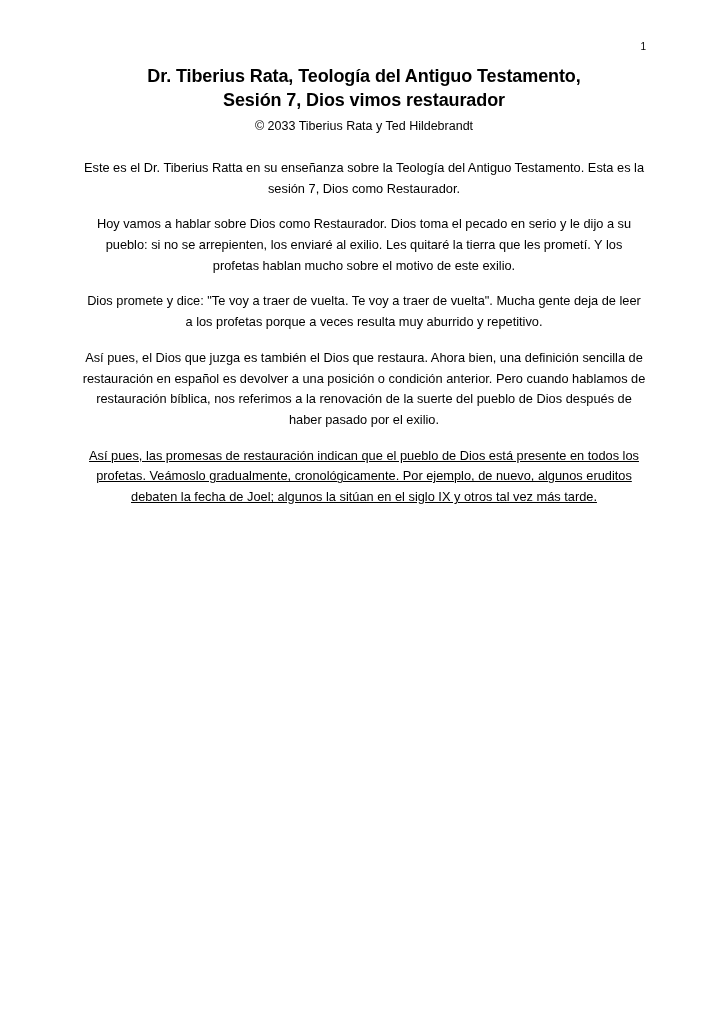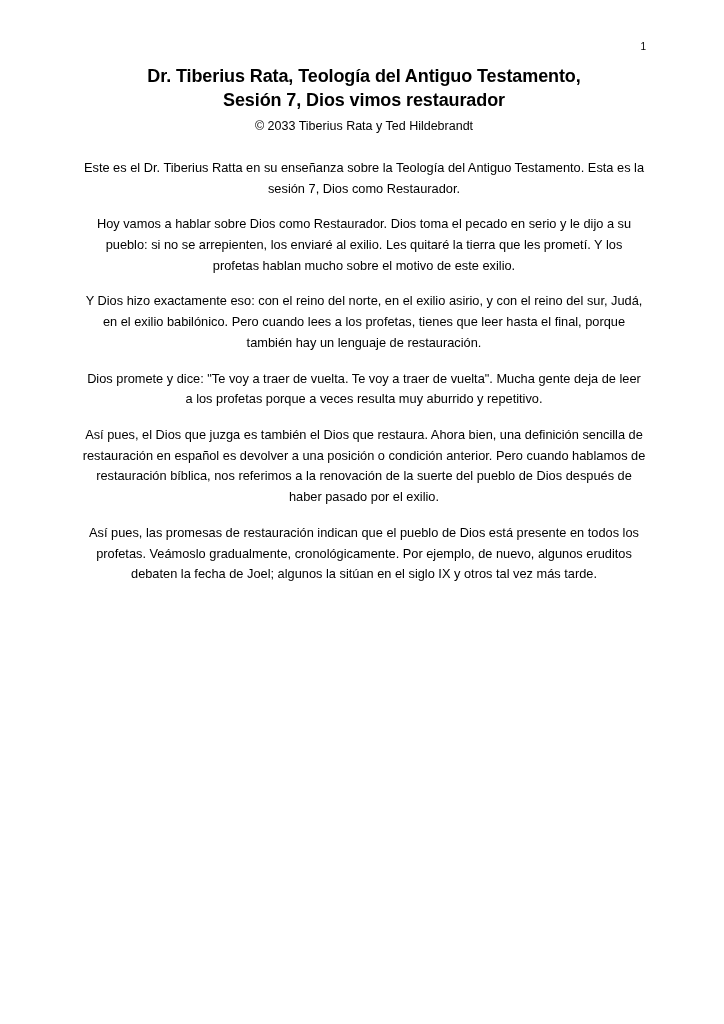--- a/index.html
+++ b/index.html
@@ -52,38 +52,38 @@
     margin-top: 24px;
   }
   .body-text p {
     margin: 0 0 15px 0;
     font-size: 12.8px;
     line-height: 1.62;
     text-align: center;
   }
   .body-text p:last-child {
     margin-bottom: 12px;
+    text-decoration: underline;
   }
 </style>
 </head>
 <body>
 
 <div class="page">
 
   <div class="page-number">1</div>
 
   <h1 class="doc-title">
     <span class="line1">Dr. Tiberius Rata, Teología del Antiguo Testamento,</span>
     <span class="line2">Sesión 7, Dios vimos restaurador</span>
   </h1>
 
   <div class="copyright">© 2033 Tiberius Rata y Ted Hildebrandt</div>
 
   <div class="body-text">
     <p>Este es el Dr. Tiberius Ratta en su enseñanza sobre la Teología del Antiguo Testamento. Esta es la sesión 7, Dios como Restaurador.</p>
     <p>Hoy vamos a hablar sobre Dios como Restaurador. Dios toma el pecado en serio y le dijo a su pueblo: si no se arrepienten, los enviaré al exilio. Les quitaré la tierra que les prometí. Y los profetas hablan mucho sobre el motivo de este exilio.</p>
-    <p>Y Dios hizo exactamente eso: con el reino del norte, en el exilio asirio, y con el reino del sur, Judá, en el exilio babilónico. Pero cuando lees a los profetas, tienes que leer hasta el final, porque también hay un lenguaje de restauración.</p>
     <p>Dios promete y dice: "Te voy a traer de vuelta. Te voy a traer de vuelta". Mucha gente deja de leer a los profetas porque a veces resulta muy aburrido y repetitivo.</p>
     <p>Así pues, el Dios que juzga es también el Dios que restaura. Ahora bien, una definición sencilla de restauración en español es devolver a una posición o condición anterior. Pero cuando hablamos de restauración bíblica, nos referimos a la renovación de la suerte del pueblo de Dios después de haber pasado por el exilio.</p>
     <p>Así pues, las promesas de restauración indican que el pueblo de Dios está presente en todos los profetas. Veámoslo gradualmente, cronológicamente. Por ejemplo, de nuevo, algunos eruditos debaten la fecha de Joel; algunos la sitúan en el siglo IX y otros tal vez más tarde.</p>
   </div>
 
 </div>
 
 </body></html>

